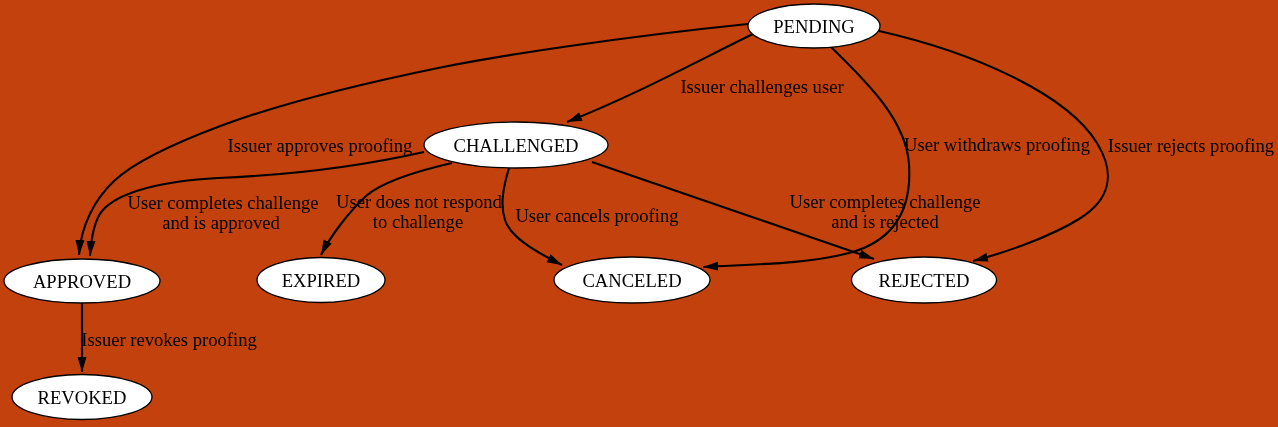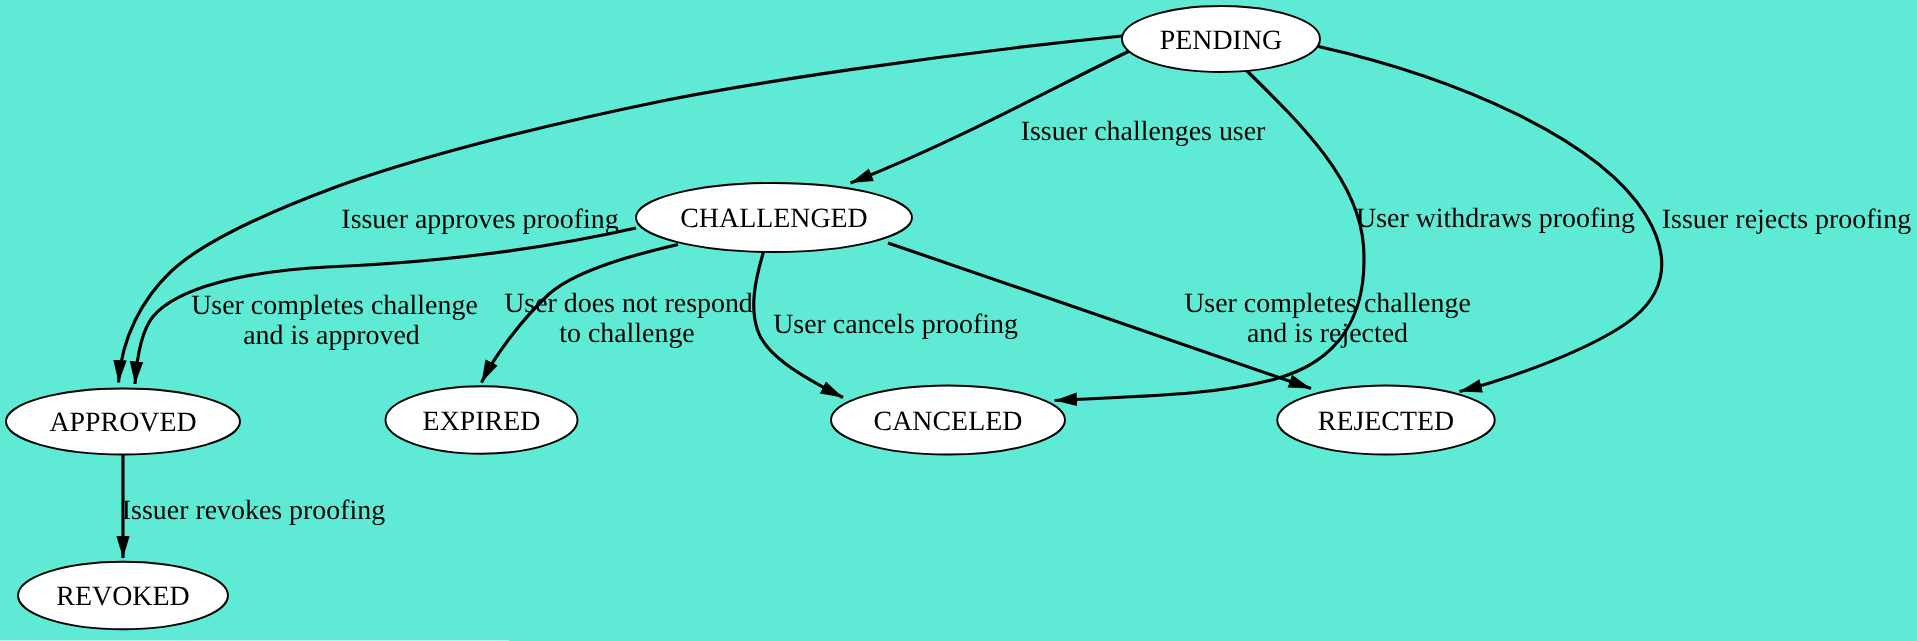--- a/index.html
+++ b/index.html
@@ -4,21 +4,21 @@
 <style>
   html, body {
     margin: 0;
     padding: 0;
     background: #ffffff;
   }
   .canvas {
     position: relative;
     width: 1278px;
     height: 427px;
-    background: #5eead4;
+    background: #c2410c;
     overflow: hidden;
   }
   svg {
     display: block;
   }
   svg text {
     font-family: "Liberation Serif", "DejaVu Serif", serif;
     fill: #000000;
   }
   .node-label {

